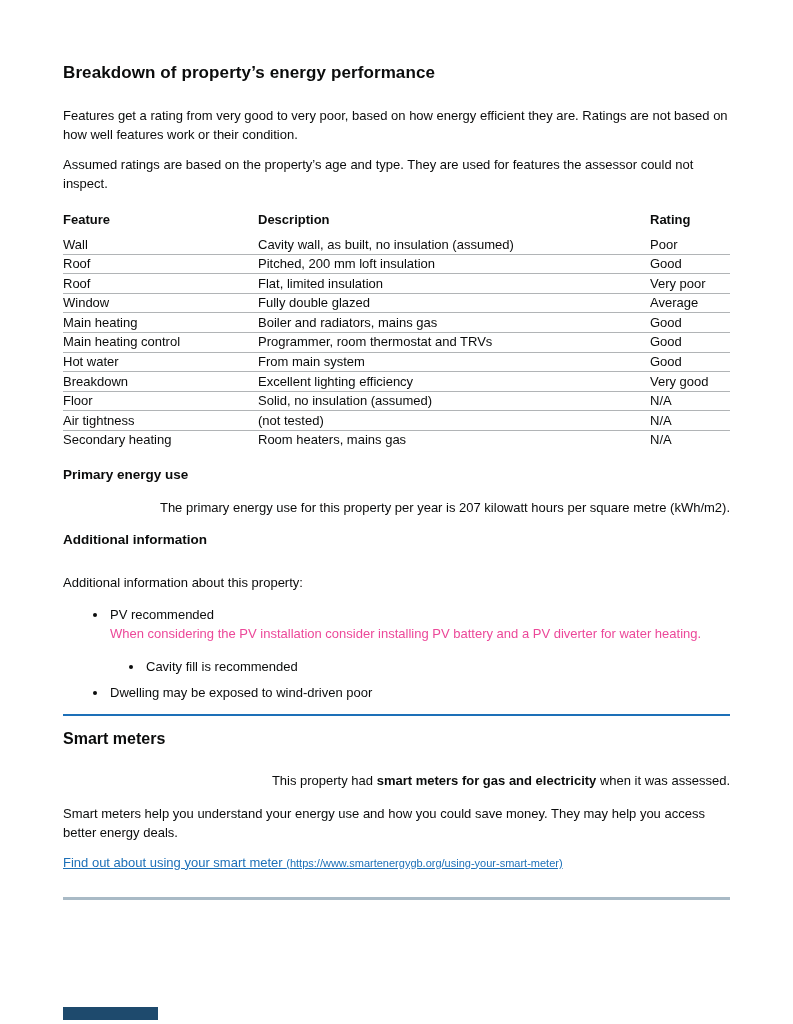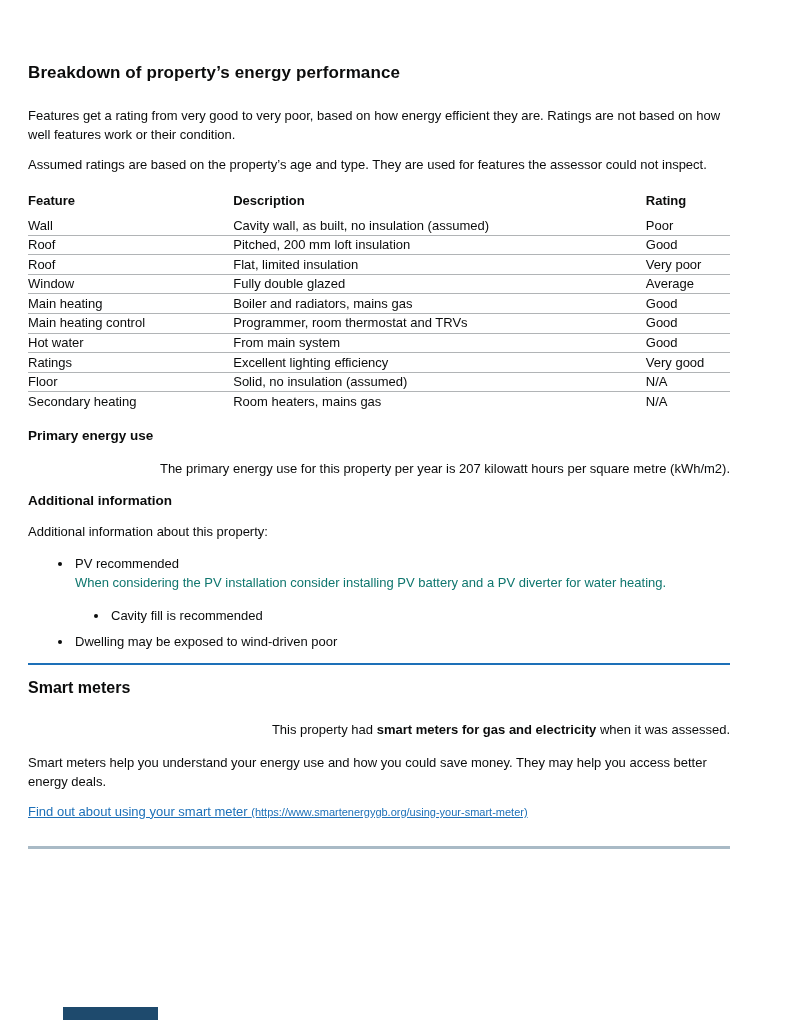--- a/index.html
+++ b/index.html
@@ -7,21 +7,21 @@
   .page {
     position: relative;
     width: 793px;
     height: 1024px;
     background: #ffffff;
     font-family: "Liberation Sans", sans-serif;
     color: #0b0c0c;
     overflow: hidden;
   }
   .content {
-    padding: 62px 63px 0 28px;
+    padding: 62px 63px 0 63px;
     width: 793px;
   }
   h1.doc-title {
     font-size: 17px;
     font-weight: bold;
     margin: 0 0 22px 0;
     line-height: 22px;
     letter-spacing: 0.1px;
   }
   h2.section-heading {
@@ -69,21 +69,21 @@
   table.features-table tr.data-row td { border-bottom: 1px solid #b1b4b6; }
   table.features-table tr.data-row:last-child td { border-bottom: none; }
   .bullet-list {
     margin: 0 0 12px 0;
     padding-left: 45px;
     font-size: 13px;
     line-height: 19px;
   }
   .bullet-list li { margin-bottom: 14px; padding-left: 2px; }
   .bullet-list li:last-child { margin-bottom: 0; }
-  .bullet-subtext { color: #0f766e; }
+  .bullet-subtext { color: #ec4899; }
   .rule-blue {
     border: none;
     height: 2px;
     background: #1d70b8;
     margin: 12px 0 13px 0;
   }
   .rule-gray {
     border: none;
     height: 3px;
     background: #a9bac6;
@@ -160,41 +160,46 @@
           <td>Main heating control</td>
           <td>Programmer, room thermostat and TRVs</td>
           <td>Good</td>
         </tr>
         <tr class="data-row">
           <td>Hot water</td>
           <td>From main system</td>
           <td>Good</td>
         </tr>
         <tr class="data-row">
-          <td>Ratings</td>
+          <td>Breakdown</td>
           <td>Excellent lighting efficiency</td>
           <td>Very good</td>
         </tr>
         <tr class="data-row">
           <td>Floor</td>
           <td>Solid, no insulation (assumed)</td>
           <td>N/A</td>
         </tr>
         <tr class="data-row">
+          <td>Air tightness</td>
+          <td>(not tested)</td>
+          <td>N/A</td>
+        </tr>
+        <tr class="data-row">
           <td>Secondary heating</td>
           <td>Room heaters, mains gas</td>
           <td>N/A</td>
         </tr>
       </tbody>
     </table>
 
     <h3 class="sub-heading">Primary energy use</h3>
     <p class="body-text mb14">The primary energy use for this property per year is 207 kilowatt hours per square metre (kWh/m2).</p>
 
-    <h3 class="sub-heading" style="margin-bottom:12px;">Additional information</h3>
+    <h3 class="sub-heading" style="margin-bottom:24px;">Additional information</h3>
     <p class="body-text mb13">Additional information about this property:</p>
 
     <ul class="bullet-list">
       <li>
         <span>PV recommended</span><br>
         <span class="bullet-subtext">When considering the PV installation consider installing PV battery and a PV diverter for water heating.</span>
       </li>
       <li style="margin-bottom:7px;margin-left:36px;">
         <span>Cavity fill is recommended</span>
       </li>

